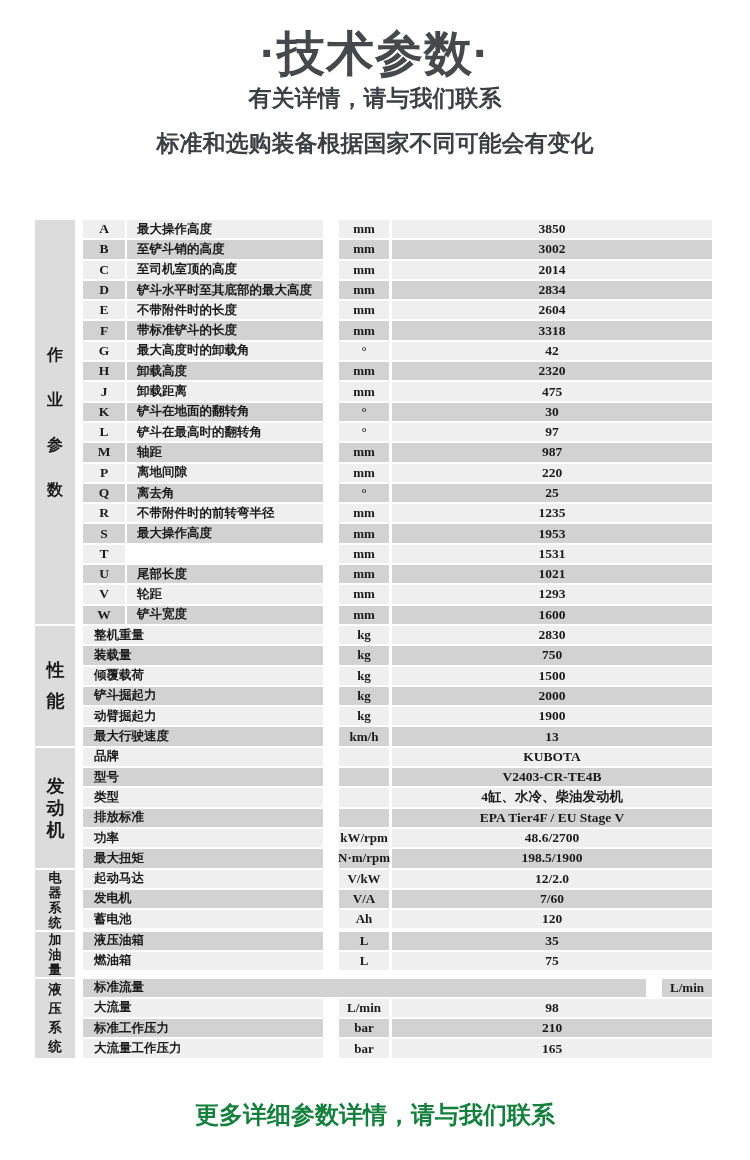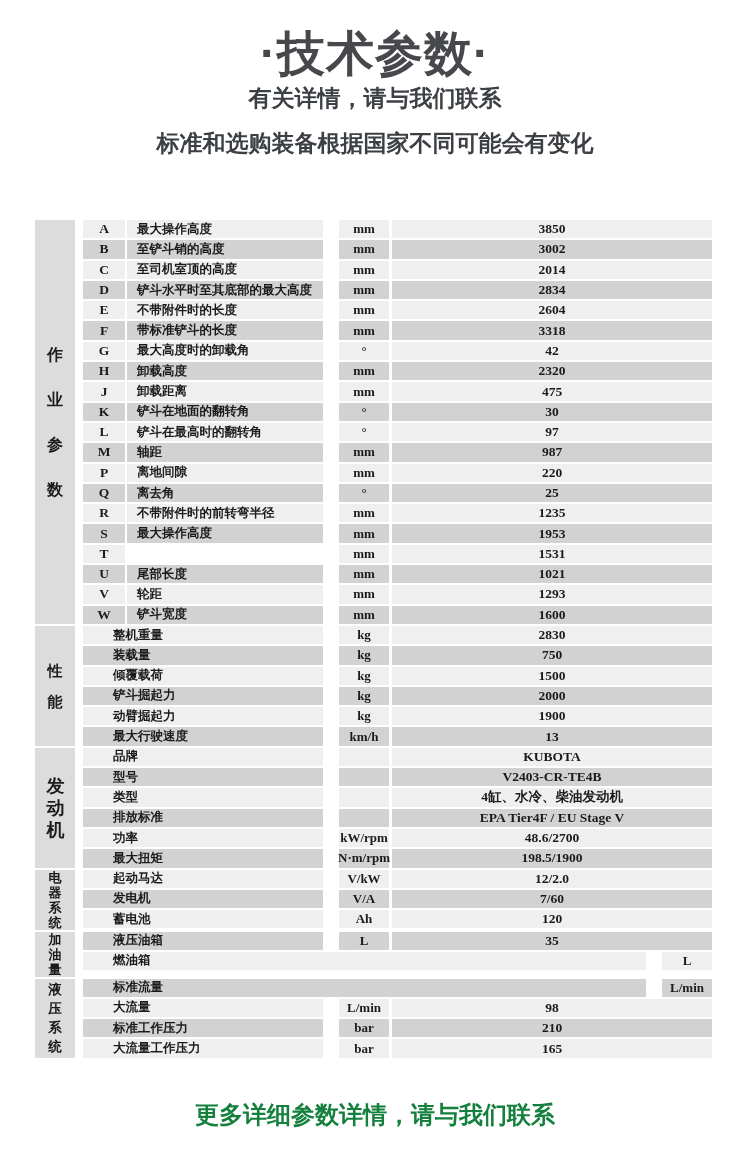--- a/index.html
+++ b/index.html
@@ -24,41 +24,41 @@
   .group-cell {
     width:40px; margin-right:8px; margin-bottom:2px;
     background:var(--group-bg, #dcdcdc);
     display:flex; align-items:center; justify-content:center;
   }
   .group-label {
     width:17px; word-break:break-all; text-align:center;
     font-weight:bold; color:var(--table-text, #1b1b1b);
   }
   .g0 { font-size:16px;   line-height:45px; }
-  .g1 { font-size:15px;   line-height:31px; }
+  .g1 { font-size:18px;   line-height:31px; }
   .g2 { font-size:18px;   line-height:22px; }
   .g3 { font-size:13px;   line-height:15px; }
   .g4 { font-size:13px;   line-height:15px; }
   .g5 { font-size:13.5px; line-height:19px; }
 
   .rows { flex:1; display:flex; flex-direction:column; }
   .row { display:flex; height:18.3px; margin-bottom:2px; }
   .row.light { --rowbg: var(--row-light, #efefef); }
   .row.dark  { --rowbg: var(--row-dark,  #d2d2d2); }
 
   .cell-main { flex:1; display:flex; align-items:stretch; }
   .letter-box {
     width:42px; margin-right:2px; background:var(--rowbg); flex:none;
     display:flex; align-items:center; justify-content:center;
     font-family:"Liberation Serif", serif; font-weight:bold;
     font-size:13.5px; color:var(--table-text, #1b1b1b);
   }
   .name-part {
     flex:1; background:var(--rowbg);
-    display:flex; align-items:center; padding-left:30px;
+    display:flex; align-items:center; padding-left:11px;
     font-size:12.5px; font-weight:bold; color:var(--table-text, #1b1b1b);
     white-space:nowrap; overflow:hidden;
   }
   .with-letter .name-part { padding-left:10px; }
   .cell-unit {
     width:50px; margin-left:16px; background:var(--rowbg); flex:none;
     display:flex; align-items:center; justify-content:center;
     font-family:"Liberation Serif", serif; font-weight:bold;
     font-size:13px; color:var(--table-text, #1b1b1b); white-space:nowrap;
   }
@@ -385,20 +385,21 @@
             <div class="name-part">液压油箱</div>
           </div>
           <div class="cell-unit">L</div>
           <div class="cell-value">35</div>
         </div>
         <div class="row light">
           <div class="cell-main">
             <div class="name-part">燃油箱</div>
           </div>
           <div class="cell-unit">L</div>
+          <div class="cell-value">75</div>
         </div>
       </div>
     </div>
     <div class="section">
       <div class="group-cell">
         <div class="group-label g5">液压系统</div>
       </div>
       <div class="rows">
         <div class="row dark">
           <div class="cell-main">

